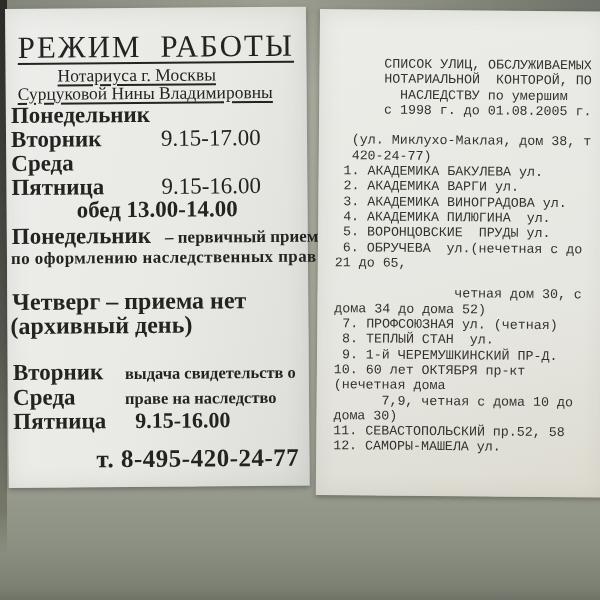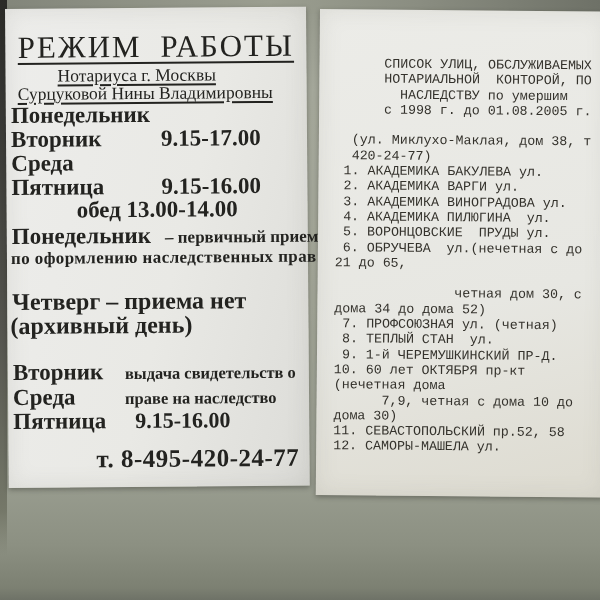--- a/index.html
+++ b/index.html
@@ -28,21 +28,21 @@
   }
   .lp-line{position:absolute;white-space:nowrap;}
   .lp-title{top:21px;left:0;width:100%;text-align:center;font-size:31px;letter-spacing:2px;word-spacing:9px;
     text-decoration:underline;text-decoration-thickness:2px;text-underline-offset:5px;}
   .lp-sub{font-size:17.5px;text-decoration:underline;text-decoration-thickness:1.5px;text-underline-offset:3px;}
   .lp-sub1{top:57px;left:52px;}
   .lp-sub2{top:75px;left:12px;}
   .lp-day{font-weight:bold;font-size:23px;}
   .lp-row{height:24px;left:5px;right:8px;}
   .lp-r0{top:94px;} .lp-r1{top:118px;} .lp-r2{top:142px;} .lp-r3{top:166px;}
-  .lp-time{position:absolute;left:150px;top:0;font-weight:bold;font-size:23px;}
+  .lp-time{position:absolute;left:150px;top:0;font-weight:normal;font-size:23px;}
   .lp-lunch{top:189px;left:70px;font-weight:bold;font-size:23px;}
   .lp-mon{top:215px;left:5px;}
   .lp-note-small{font-weight:bold;font-size:17px;margin-left:10px;}
   .lp-note2{top:240px;left:4px;font-weight:bold;font-size:17px;letter-spacing:.4px;}
   .lp-thu1{top:280px;left:5px;font-weight:bold;font-size:24px;}
   .lp-thu2{top:304px;left:3px;font-weight:bold;font-size:24px;}
   .lp-c0{top:351px;} .lp-c1{top:376px;} .lp-c2{top:400px;}
   .lp-cnote{position:absolute;left:112px;top:5px;font-weight:bold;font-size:16.5px;}
   .lp-ctime{position:absolute;left:122px;top:0;font-weight:bold;font-size:22px;}
   .lp-phone{top:437px;left:88px;font-weight:bold;font-size:25px;letter-spacing:.5px;}

